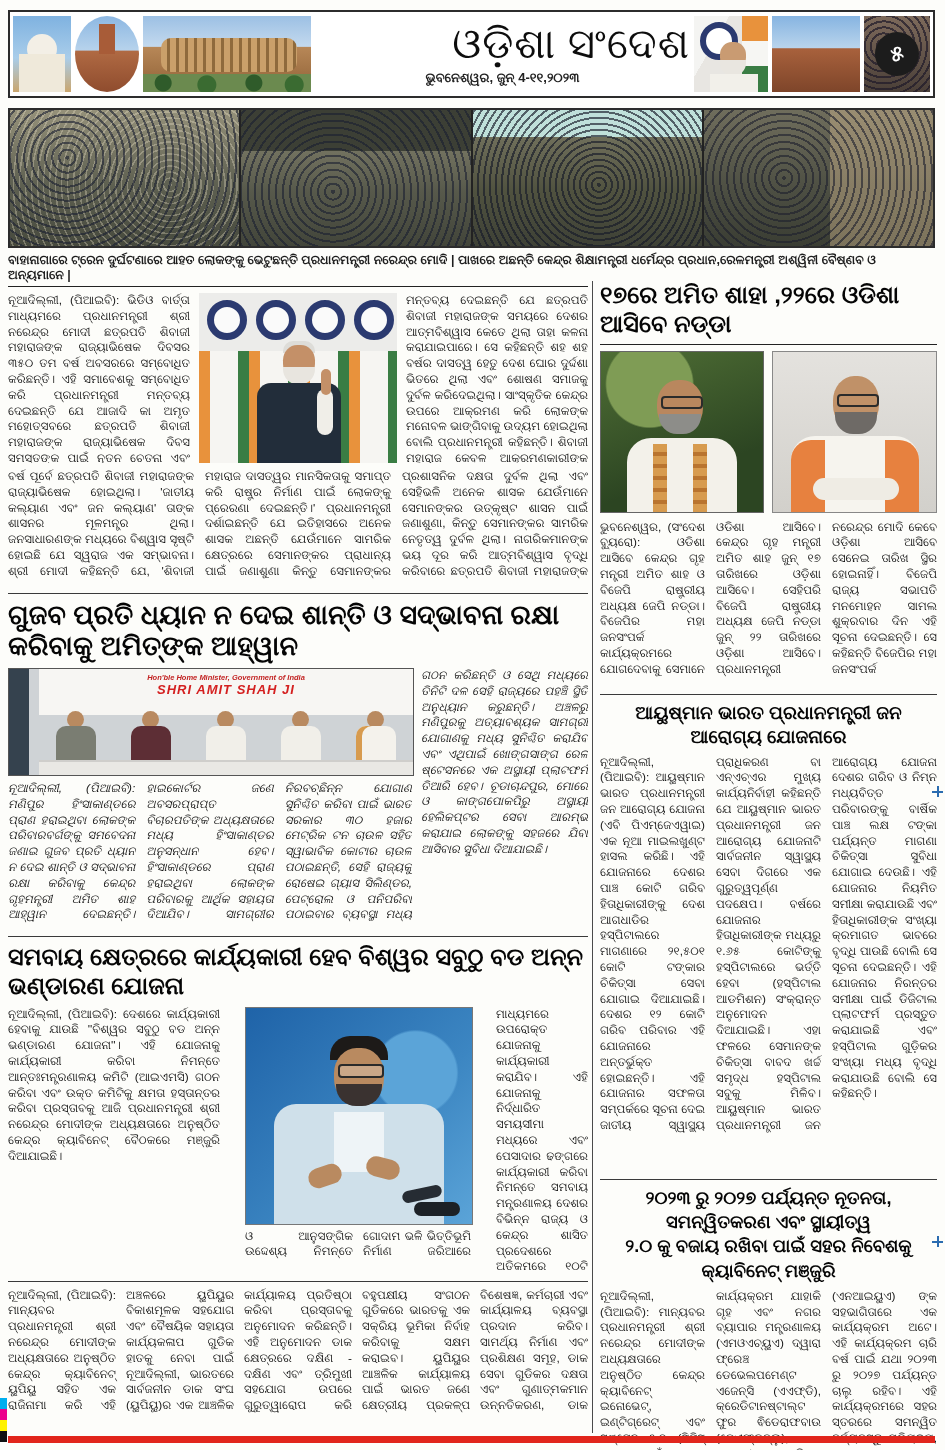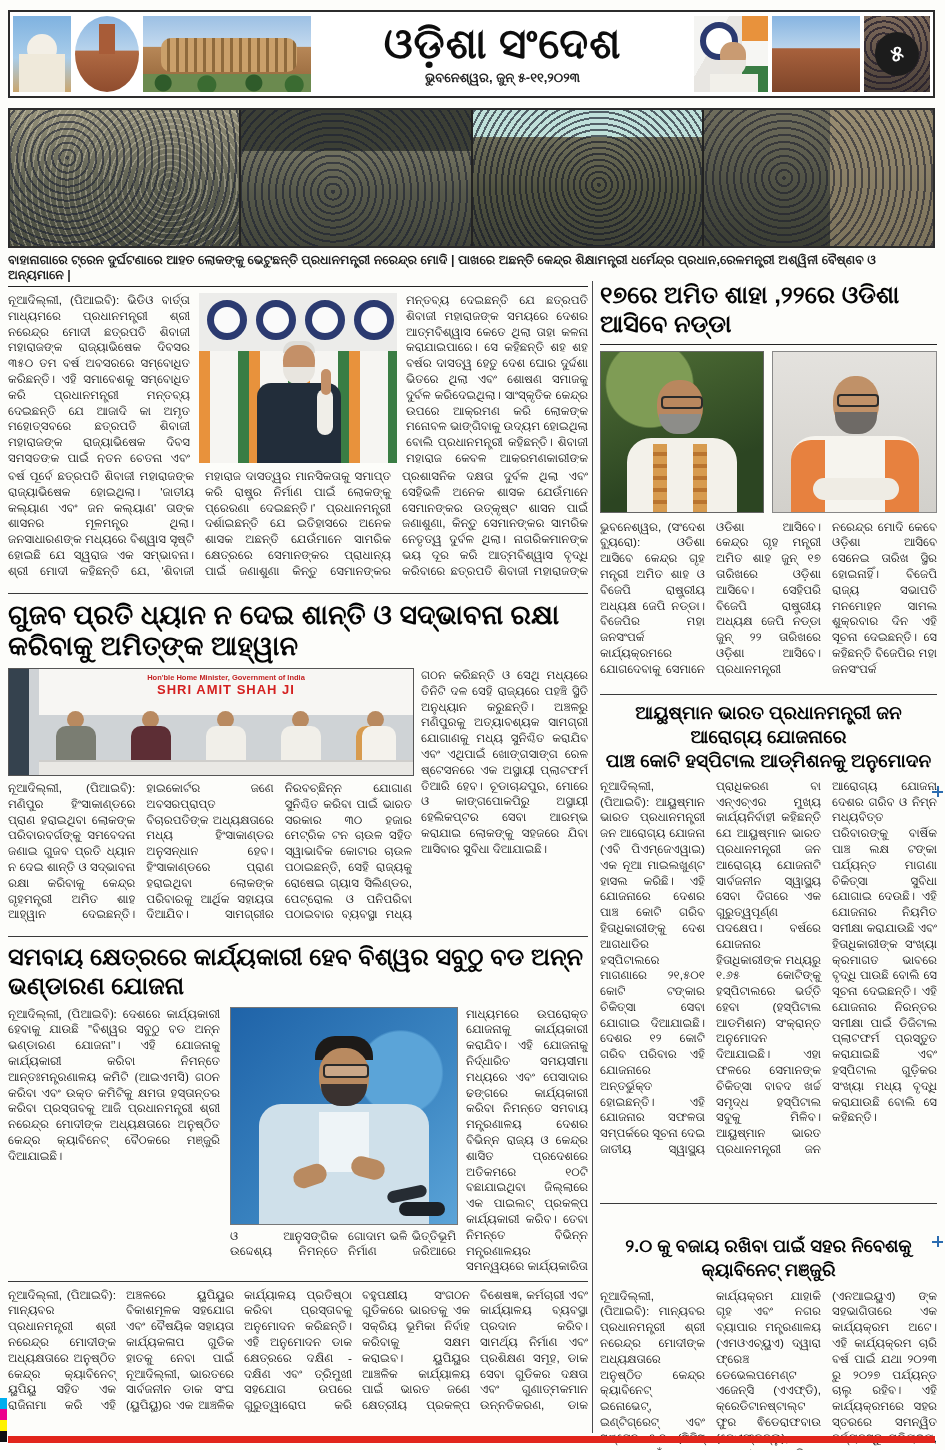--- a/index.html
+++ b/index.html
@@ -16,22 +16,22 @@
   .sc-tower{position:absolute;left:24px;top:8px;width:16px;height:30px;background:#a85c38;}
   .parl{width:168px;background:linear-gradient(180deg,#9cc0e4 0%,#c3d9ee 40%,#b78757 41%,#8f6136 100%);}
   .parl-drum{position:absolute;left:18px;top:22px;right:14px;height:34px;border-radius:10px;
      background:repeating-linear-gradient(90deg,#caa06a 0 6px,#8f6a3c 6px 9px);}
   .parl-trees{position:absolute;left:0;bottom:0;width:100%;height:18px;
      background:radial-gradient(circle at 12% 50%,#2f5b2a 0 8px,transparent 9px),
                 radial-gradient(circle at 38% 60%,#3a6b31 0 9px,transparent 10px),
                 radial-gradient(circle at 66% 50%,#2f5b2a 0 8px,transparent 9px),
                 radial-gradient(circle at 90% 60%,#3a6b31 0 9px,transparent 10px),#6b8a4f;}
   .mh-center{flex:1;text-align:center;align-self:center;}
-  .mh-title{font-size:42px;font-weight:700;letter-spacing:1px;color:#0d0d0d;line-height:1.05;
-            font-family:"Liberation Serif","DejaVu Serif",serif;}
+  .mh-title{font-size:42px;font-weight:400;letter-spacing:1px;color:#0d0d0d;line-height:1.05;
+            font-family:"Liberation Serif","DejaVu Serif",serif;text-align:right;}
   .mh-date{font-size:13px;font-weight:700;margin-top:3px;color:#222;}
   .modi-mh{width:74px;background:linear-gradient(120deg,#f4f4f2 0 30%,#e8e6e2 30% 100%);}
   .mh-chakra{position:absolute;left:6px;top:6px;width:26px;height:26px;border-radius:50%;border:6px solid #2b3a70;background:#fff;}
   .mh-flag{position:absolute;right:0;top:0;width:26px;height:100%;
      background:linear-gradient(180deg,#e8923c 0 33%,#f6f6f3 33% 66%,#3a7d44 66% 100%);}
   .mh-face{position:absolute;left:26px;top:26px;width:26px;height:28px;border-radius:45%;background:#c99b72;}
   .mh-beard{position:absolute;left:26px;top:44px;width:26px;height:16px;border-radius:0 0 14px 14px;background:#e9e6e0;}
   .mh-kurta{position:absolute;left:16px;top:58px;width:48px;height:18px;background:#f2f0ea;}
   .sc2{width:88px;background:linear-gradient(180deg,#86b4e1 0%,#b9d4ec 42%,#a8613c 43%,#7e452a 100%);}
   .crowd-mh{width:66px;background:
@@ -88,39 +88,39 @@
      repeating-linear-gradient(90deg,#e8923c 0 11px,#f6f5f2 11px 39px,#3a7d44 39px 50px);}
   .chakra{position:absolute;top:7px;width:26px;height:26px;border-radius:50%;border:7px solid #2b3a70;background:#fafafa;}
   .c1{left:8px}.c2{left:57px}.c3{left:106px}.c4{left:155px}
   .mv-head{position:absolute;left:84px;top:52px;width:32px;height:34px;border-radius:45%;background:#c49068;}
   .mv-hair{position:absolute;left:84px;top:48px;width:32px;height:12px;border-radius:10px 10px 0 0;background:#dddcd8;}
   .mv-beard{position:absolute;left:84px;top:74px;width:32px;height:18px;border-radius:0 0 16px 16px;background:#e8e5df;}
   .mv-vest{position:absolute;left:58px;top:90px;width:84px;height:80px;border-radius:14px 14px 0 0;background:#222d3a;}
   .mv-sleeve{position:absolute;left:118px;top:96px;width:16px;height:46px;background:#f0eee8;border-radius:8px;}
   .mv-hand{position:absolute;left:122px;top:76px;width:10px;height:26px;background:#c49068;border-radius:5px;}
   
-  .a3row{display:flex;gap:9px;}
+  .a3row{display:flex;gap:9px;font-style:italic;}
   .a3left{width:404px;flex:none;}
   .pc-photo{width:404px;height:106px;position:relative;overflow:hidden;border:1px solid #555;
      background:linear-gradient(90deg,#35424e 0 5%,#cfd3d6 5% 100%);}
   .pc-banner{position:absolute;left:30px;top:0;right:0;height:46px;background:#f7f6f3;text-align:center;}
   .pc-b1{font-size:7.5px;font-weight:700;color:#c22323;margin-top:4px;}
   .pc-b2{font-size:13px;font-weight:800;color:#d42020;letter-spacing:1px;}
   .pc-men{position:absolute;left:30px;bottom:14px;right:0;height:52px;display:flex;justify-content:space-around;align-items:flex-end;}
   .pc-man{position:relative;width:44px;height:50px;}
   .pc-head{position:absolute;left:13px;top:0;width:17px;height:17px;border-radius:50%;background:#b98a60;}
   .pc-torso{position:absolute;left:2px;top:15px;width:40px;height:35px;border-radius:10px 10px 0 0;}
   .t-grey{background:#7a7d72;}.t-maroon{background:#5d2e35;}.t-white{background:#f1efe9;}
   .t-shah{background:#f4f2ec;box-shadow:inset 6px 0 0 #d79b4f;}
   .pc-table{position:absolute;left:30px;bottom:0;right:0;height:15px;background:#e9e8e4;
      box-shadow:inset 0 2px 0 #cfcecb;}
   .a3under{height:146px;margin-top:5px;}
   .a3right{flex:1;height:262px;}
   
-  .a5row{display:flex;gap:10px;font-family:Liberation Serif, serif;}
+  .a5row{display:flex;gap:25px;}
   .a5left{width:212px;flex:none;height:268px;}
   .a5mid{width:226px;flex:none;}
   .thakur{width:226px;height:216px;position:relative;overflow:hidden;border:1px solid #777;
      background:radial-gradient(circle at 75% 30%,#5ba4d8 0 18%,transparent 19%),
      linear-gradient(135deg,#1f63a8,#3c86c2 60%,#5ba4d8);}
   .an-jacket{position:absolute;left:28px;top:96px;width:170px;height:120px;border-radius:22px 22px 0 0;background:#cfe0ea;}
   .an-shirt{position:absolute;left:88px;top:104px;width:50px;height:60px;background:#eef4f7;}
   .an-head{position:absolute;left:88px;top:40px;width:50px;height:56px;border-radius:45%;background:#b98a60;}
   .an-hair{position:absolute;left:84px;top:28px;width:58px;height:24px;border-radius:20px 20px 0 0;background:#1d1a18;}
   .an-glasses{position:absolute;left:92px;top:56px;width:42px;height:10px;border:2px solid #2a2a2a;border-radius:4px;background:rgba(255,255,255,.25);}
@@ -179,21 +179,21 @@
     </div>
     <div class="mh-img sc-round">
       <div class="sc-tower"></div>
     </div>
     <div class="mh-img parl">
       <div class="parl-drum"></div>
       <div class="parl-trees"></div>
     </div>
     <div class="mh-center">
       <div class="mh-title">ଓଡ଼ିଶା ସଂଦେଶ</div>
-      <div class="mh-date">ଭୁବନେଶ୍ୱର, ଜୁନ୍ ୫-୧୧,୨୦୨୩</div>
+      <div class="mh-date">ଭୁବନେଶ୍ୱର, ଜୁନ୍ 4-୧୧,୨୦୨୩</div>
     </div>
     <div class="mh-img modi-mh">
       <div class="mh-chakra"></div>
       <div class="mh-flag"></div>
       <div class="mh-face"></div>
       <div class="mh-beard"></div>
       <div class="mh-kurta"></div>
     </div>
     <div class="mh-img sc2"></div>
     <div class="mh-img crowd-mh"></div>
@@ -331,30 +331,29 @@
         </div>
       </div>
       <div class="bodytext cols3 a2body">ଭୁବନେଶ୍ୱର, (ସଂଦେଶ ବ୍ୟୁରୋ): ଓଡିଶା ଆସିବେ କେନ୍ଦ୍ର ଗୃହ ମନ୍ତ୍ରୀ ଅମିତ ଶାହ ଓ ବିଜେପି ରାଷ୍ଟ୍ରୀୟ ଅଧ୍ୟକ୍ଷ ଜେପି ନଡ୍ଡା। ବିଜେପିର ମହା ଜନସଂପର୍କ କାର୍ଯ୍ୟକ୍ରମରେ ଯୋଗଦେବାକୁ ସେମାନେ ଓଡିଶା ଆସିବେ। କେନ୍ଦ୍ର ଗୃହ ମନ୍ତ୍ରୀ ଅମିତ ଶାହ ଜୁନ୍ ୧୭ ତାରିଖରେ ଓଡ଼ିଶା ଆସିବେ। ସେହିପରି ବିଜେପି ରାଷ୍ଟ୍ରୀୟ ଅଧ୍ୟକ୍ଷ ଜେପି ନଡ୍ଡା ଜୁନ୍ ୨୨ ତାରିଖରେ ଓଡ଼ିଶା ଆସିବେ। ପ୍ରଧାନମନ୍ତ୍ରୀ ନରେନ୍ଦ୍ର ମୋଦି କେବେ ଓଡ଼ିଶା ଆସିବେ ସେନେଇ ତାରିଖ ସ୍ଥିର ହୋଇନାହିଁ। ବିଜେପି ରାଜ୍ୟ ସଭାପତି ମନମୋହନ ସାମଲ ଶୁକ୍ରବାର ଦିନ ଏହି ସୂଚନା ଦେଇଛନ୍ତି। ସେ କହିଛନ୍ତି ବିଜେପିର ମହା ଜନସଂପର୍କ କାର୍ଯ୍ୟକ୍ରମରେ ଯୋଗ ଦେବାକୁ କେନ୍ଦ୍ର ମନ୍ତ୍ରୀମାନେ ୬ ତାରିଖରୁ ଓଡ଼ିଶା ଆସିବା ଆରମ୍ଭ କରିବେ। ୬ ତାରିଖରେ କେନ୍ଦ୍ର ମନ୍ତ୍ରୀ ଅର୍ଜୁନ ମୁଣ୍ଡା ଓଡ଼ିଶା ଆସିବେ। ସୂଚନାଯୋଗ୍ୟ, ମୋଦି ସରକାରଙ୍କ ସେବା, ସୁଶାସନ ଓ ଗରୀବ କଲ୍ୟାଣର ଗତ ୯ ବର୍ଷର ସଫଳତାକୁ ପ୍ରତ୍ୟେକ ଘରେ ଘରେ ପହଁଚାଇବା ପାଇଁ ବିଜେପି ପକ୍ଷରୁ ଦେଶ ବ୍ୟାପୀ ମାସେ ଧରି ଜନସଂପର୍କ ଯାତ୍ରା ଚାଲିବ। ଏହି କ୍ରମରେ ଓଡ଼ିଶାରେ ୪ ଟି ସମାବେଶ ହେବ।</div>
     </section>
 
     <hr class="hdiv">
 
     <section>
       <h2 class="hl4">
         <span>ଆୟୁଷ୍ମାନ ଭାରତ ପ୍ରଧାନମନ୍ତ୍ରୀ ଜନ ଆରୋଗ୍ୟ ଯୋଜନାରେ</span><br>
-        <span>ପାଞ୍ଚ କୋଟି ହସ୍ପିଟାଲ ଆଡ୍‌ମିଶନକୁ ଅନୁମୋଦନ</span>
       </h2>
       <div class="bodytext cols3 a4body">ନୂଆଦିଲ୍ଲୀ, (ପିଆଇବି): ଆୟୁଷ୍ମାନ ଭାରତ ପ୍ରଧାନମନ୍ତ୍ରୀ ଜନ ଆରୋଗ୍ୟ ଯୋଜନା (ଏବି ପିଏମ୍‌ଜେଏୱାଇ) ଏକ ନୂଆ ମାଇଲଖୁଣ୍ଟ ହାସଲ କରିଛି। ଏହି ଯୋଜନାରେ ଦେଶର ପାଞ୍ଚ କୋଟି ଗରିବ ହିତାଧିକାରୀଙ୍କୁ ଦେଶ ଆଗଧାଡିର ହସ୍ପିଟାଲରେ ମାଗଣାରେ ୨୧,୫୦୧ କୋଟି ଟଙ୍କାର ଚିକିତ୍ସା ସେବା ଯୋଗାଇ ଦିଆଯାଇଛି। ଦେଶର ୧୨ କୋଟି ଗରିବ ପରିବାର ଏହି ଯୋଜନାରେ ଅନ୍ତର୍ଭୁକ୍ତ ହୋଇଛନ୍ତି। ଏହି ଯୋଜନାର ସଫଳତା ସମ୍ପର୍କରେ ସୂଚନା ଦେଇ ଜାତୀୟ ସ୍ୱାସ୍ଥ୍ୟ ପ୍ରାଧିକରଣ ବା ଏନ୍‌ଏଚ୍‌ଏର ମୁଖ୍ୟ କାର୍ଯ୍ୟନିର୍ବାହୀ କହିଛନ୍ତି ଯେ ଆୟୁଷ୍ମାନ ଭାରତ ପ୍ରଧାନମନ୍ତ୍ରୀ ଜନ ଆରୋଗ୍ୟ ଯୋଜନାଟି ସାର୍ବଜନୀନ ସ୍ୱାସ୍ଥ୍ୟ ସେବା ଦିଗରେ ଏକ ଗୁରୁତ୍ୱପୂର୍ଣ୍ଣ ପଦକ୍ଷେପ। ବର୍ଷରେ ଯୋଜନାର ହିତାଧିକାରୀଙ୍କ ମଧ୍ୟରୁ ୧.୬୫ କୋଟିଙ୍କୁ ହସ୍ପିଟାଲରେ ଭର୍ତ୍ତି ହେବା (ହସ୍ପିଟାଲ ଆଡମିଶନ) ସଂକ୍ରାନ୍ତ ଅନୁମୋଦନ ଦିଆଯାଇଛି। ଏହା ଫଳରେ ସେମାନଙ୍କ ଚିକିତ୍ସା ବାବଦ ଖର୍ଚ୍ଚ ସମୃଦ୍ଧ ହସ୍ପିଟାଲ ସବୁକୁ ମିଳିବ। ଆୟୁଷ୍ମାନ ଭାରତ ପ୍ରଧାନମନ୍ତ୍ରୀ ଜନ ଆରୋଗ୍ୟ ଯୋଜନା ଦେଶର ଗରିବ ଓ ନିମ୍ନ ମଧ୍ୟବିତ୍ତ ପରିବାରଙ୍କୁ ବାର୍ଷିକ ପାଞ୍ଚ ଲକ୍ଷ ଟଙ୍କା ପର୍ଯ୍ୟନ୍ତ ମାଗଣା ଚିକିତ୍ସା ସୁବିଧା ଯୋଗାଇ ଦେଉଛି। ଏହି ଯୋଜନାର ନିୟମିତ ସମୀକ୍ଷା କରାଯାଉଛି ଏବଂ ହିତାଧିକାରୀଙ୍କ ସଂଖ୍ୟା କ୍ରମାଗତ ଭାବରେ ବୃଦ୍ଧି ପାଉଛି ବୋଲି ସେ ସୂଚନା ଦେଇଛନ୍ତି। ଏହି ଯୋଜନାର ନିରନ୍ତର ସମୀକ୍ଷା ପାଇଁ ଡିଜିଟାଲ ପ୍ଲାଟଫର୍ମ ପ୍ରସ୍ତୁତ କରାଯାଇଛି ଏବଂ ହସ୍ପିଟାଲ ଗୁଡ଼ିକର ସଂଖ୍ୟା ମଧ୍ୟ ବୃଦ୍ଧି କରାଯାଉଛି ବୋଲି ସେ କହିଛନ୍ତି।</div>
     </section>
 
     <hr class="hdiv">
 
     <section>
       <h2 class="hl6">
-        <br>
+        <span>୨୦୨୩ ରୁ ୨୦୨୭ ପର୍ଯ୍ୟନ୍ତ ନୂତନତା, ସମନ୍ୱିତକରଣ ଏବଂ ସ୍ଥାୟୀତ୍ୱ</span><br>
         <span>୨.୦ କୁ ବଜାୟ ରଖିବା ପାଇଁ ସହର ନିବେଶକୁ କ୍ୟାବିନେଟ୍ ମଞ୍ଜୁରି</span>
       </h2>
       <div class="bodytext cols3 a6body">ନୂଆଦିଲ୍ଲୀ, (ପିଆଇବି): ମାନ୍ୟବର ପ୍ରଧାନମନ୍ତ୍ରୀ ଶ୍ରୀ ନରେନ୍ଦ୍ର ମୋଦୀଙ୍କ ଅଧ୍ୟକ୍ଷତାରେ ଅନୁଷ୍ଠିତ କେନ୍ଦ୍ର କ୍ୟାବିନେଟ୍ ଇନୋଭେଟ୍, ଇଣ୍ଟିଗ୍ରେଟ୍ ଏବଂ ସଷ୍ଟେନ ୨.୦ (ସିଟିସ୍ ୨.୦) ପାଇଁ ସହର ନିବେଶକୁ ମଞ୍ଜୁରି ପ୍ରଦାନ କରିଛି। ସିଟିସ୍ ୨.୦ ହେଉଛି ଏକ କାର୍ଯ୍ୟକ୍ରମ ଯାହାକି ଗୃହ ଏବଂ ନଗର ବ୍ୟାପାର ମନ୍ତ୍ରଣାଳୟ (ଏମଓଏଚ୍‌ୟୁଏ) ଦ୍ୱାରା ଫ୍ରେଞ୍ଚ ଡେଭେଲପମେଣ୍ଟ ଏଜେନ୍ସି (ଏଏଫ୍‌ଡି), କ୍ରେଡିଟାନଷ୍ଟାଲ୍ଟ ଫୁର ଵିଡେରାଫବାଉ (କେଏଫ୍‌ଡବ୍ଲୁ), ୟୁରୋପୀୟ ୟୁନିଅନ (ଇୟୁ) ଏବଂ ନ୍ୟାସନାଲ ଇନଷ୍ଟିଚ୍ୟୁଟ ଅଫ ଅର୍ବାନ୍ ଆଫେୟାର୍ସ (ଏନଆଇୟୁଏ) ଙ୍କ ସହଭାଗିତାରେ ଏକ କାର୍ଯ୍ୟକ୍ରମ ଅଟେ। ଏହି କାର୍ଯ୍ୟକ୍ରମ ଚାରି ବର୍ଷ ପାଇଁ ଯଥା ୨୦୨୩ ରୁ ୨୦୨୭ ପର୍ଯ୍ୟନ୍ତ ଚାଲୁ ରହିବ। ଏହି କାର୍ଯ୍ୟକ୍ରମରେ ସହର ସ୍ତରରେ ସମନ୍ୱିତ ବର୍ଜ୍ୟବସ୍ତୁ ପରିଚାଳନା, ରାଜ୍ୟ ସ୍ତରରେ ଜଳବାୟୁ ଭିତ୍ତିକ ସଂସ୍କାର କାର୍ଯ୍ୟ ଏବଂ ଜାତୀୟ ସ୍ତରରେ ଅନୁଷ୍ଠାନିକ ଦୃଢ଼ତା ଏବଂ ଜ୍ଞାନ ବିସ୍ତାର ଉପରେ ଧ୍ୟାନ ଦେଇ ବୃତ୍ତିଗତ ଅର୍ଥନୀତିକୁ ପ୍ରୋତ୍ସାହିତ କରୁଥିବା ପ୍ରତିଯୋଗିତାମୂଳକ ମନୋନୀତ ଯୋଜନା କରାଯାଇଛି। ସିଟିସ୍ ୨.୦ ପାଇଁ ଏହି ପାଣ୍ଠିରେ ଏଏଫଡି ଏବଂ କେଏଫଡବ୍ଲୁକୁ (ପ୍ରତ୍ୟେକ ୧୦୦ ମିଲିୟନ୍ ୟୁରୋ) ରୁ ୧୭୬୦ କୋଟି ଟଙ୍କା (୨୦୦ ମିଲିୟନ୍ ୟୁରୋ) ଏବଂ ଇୟୁ ରୁ ୧୦୬ କୋଟି ଟଙ୍କା (୧୨ ମିଲିୟନ୍ ୟୁରୋ) ବୈଷୟିକ ସହାୟତା ଅନୁଦାନ ଅନ୍ତର୍ଭୁକ୍ତ ହେବ। ସିଟିସ୍ ୨.୦ ଲକ୍ଷ୍ୟ, ସିଟିସ୍ ୧.୦ ର ଶିକ୍ଷଣ ଏବଂ ସଫଳତାକୁ ବ୍ୟାପକ ଏବଂ ବୃଦ୍ଧି କରିବାକୁ ଲକ୍ଷ୍ୟ ରଖିଛି।</div>
     </section>
   </div>
 
   <div class="redbar"></div>
   <div class="cmyk">
     <div class="cy"></div>
     <div class="mg"></div>

